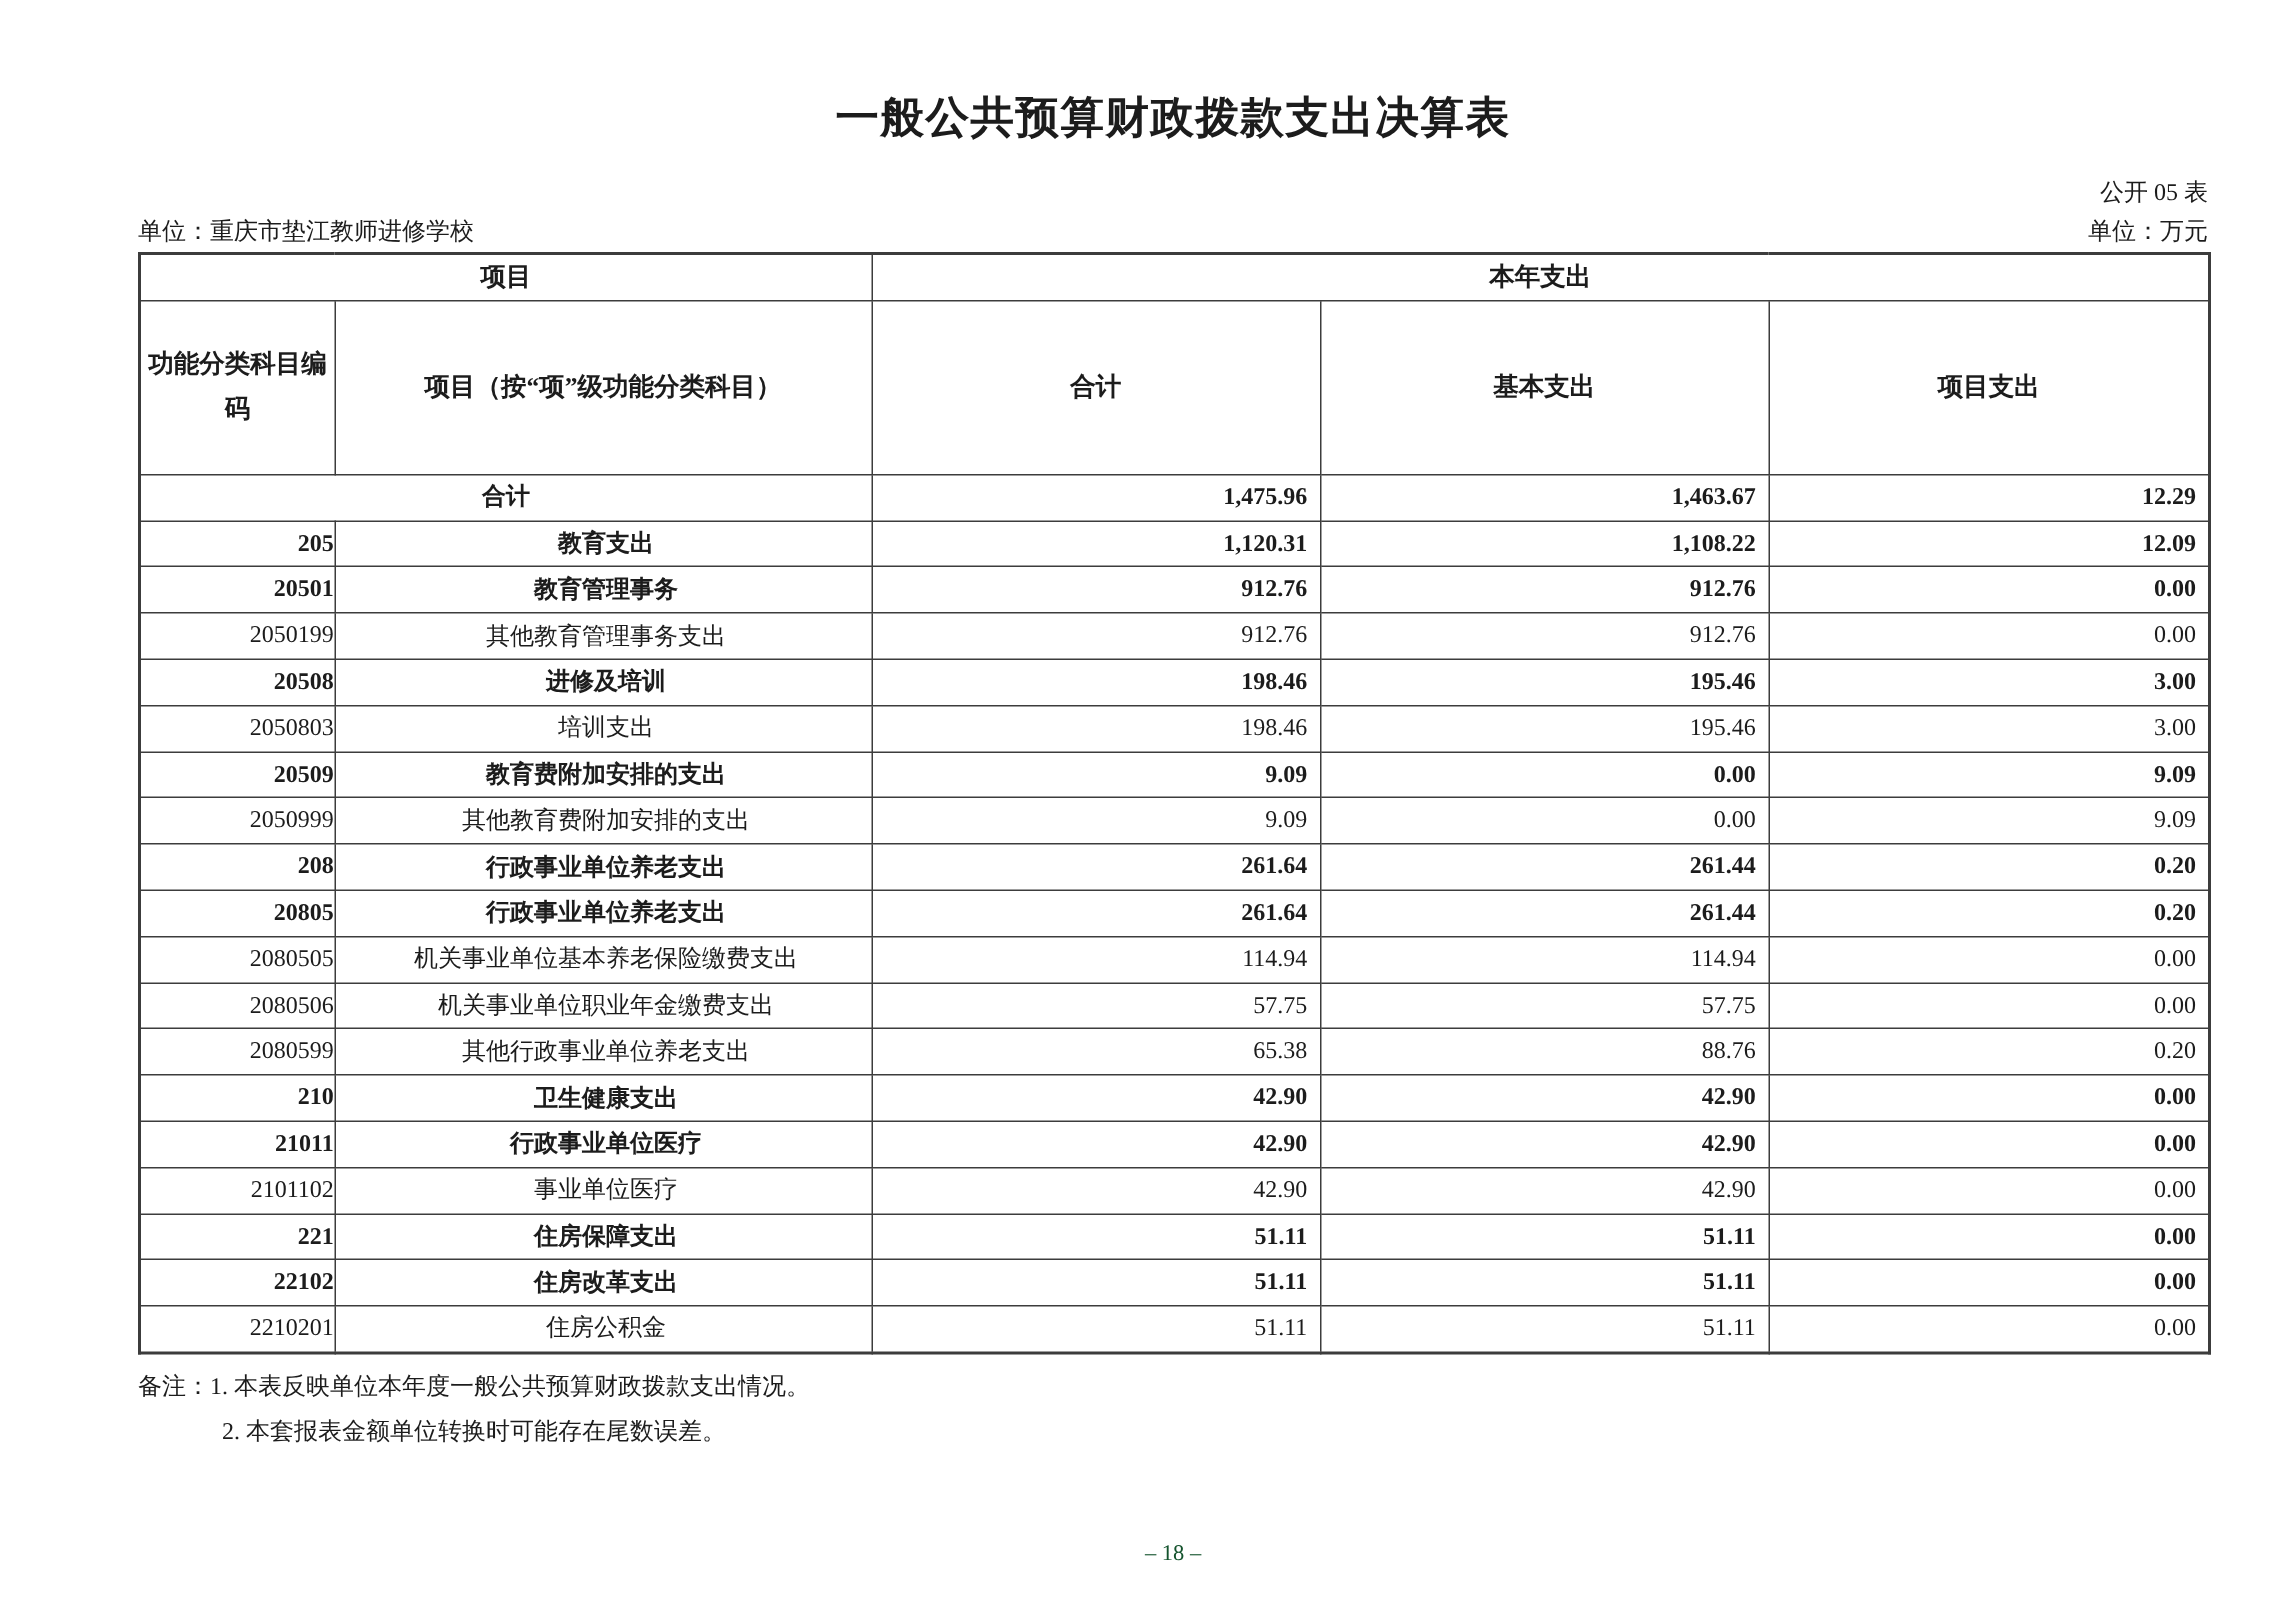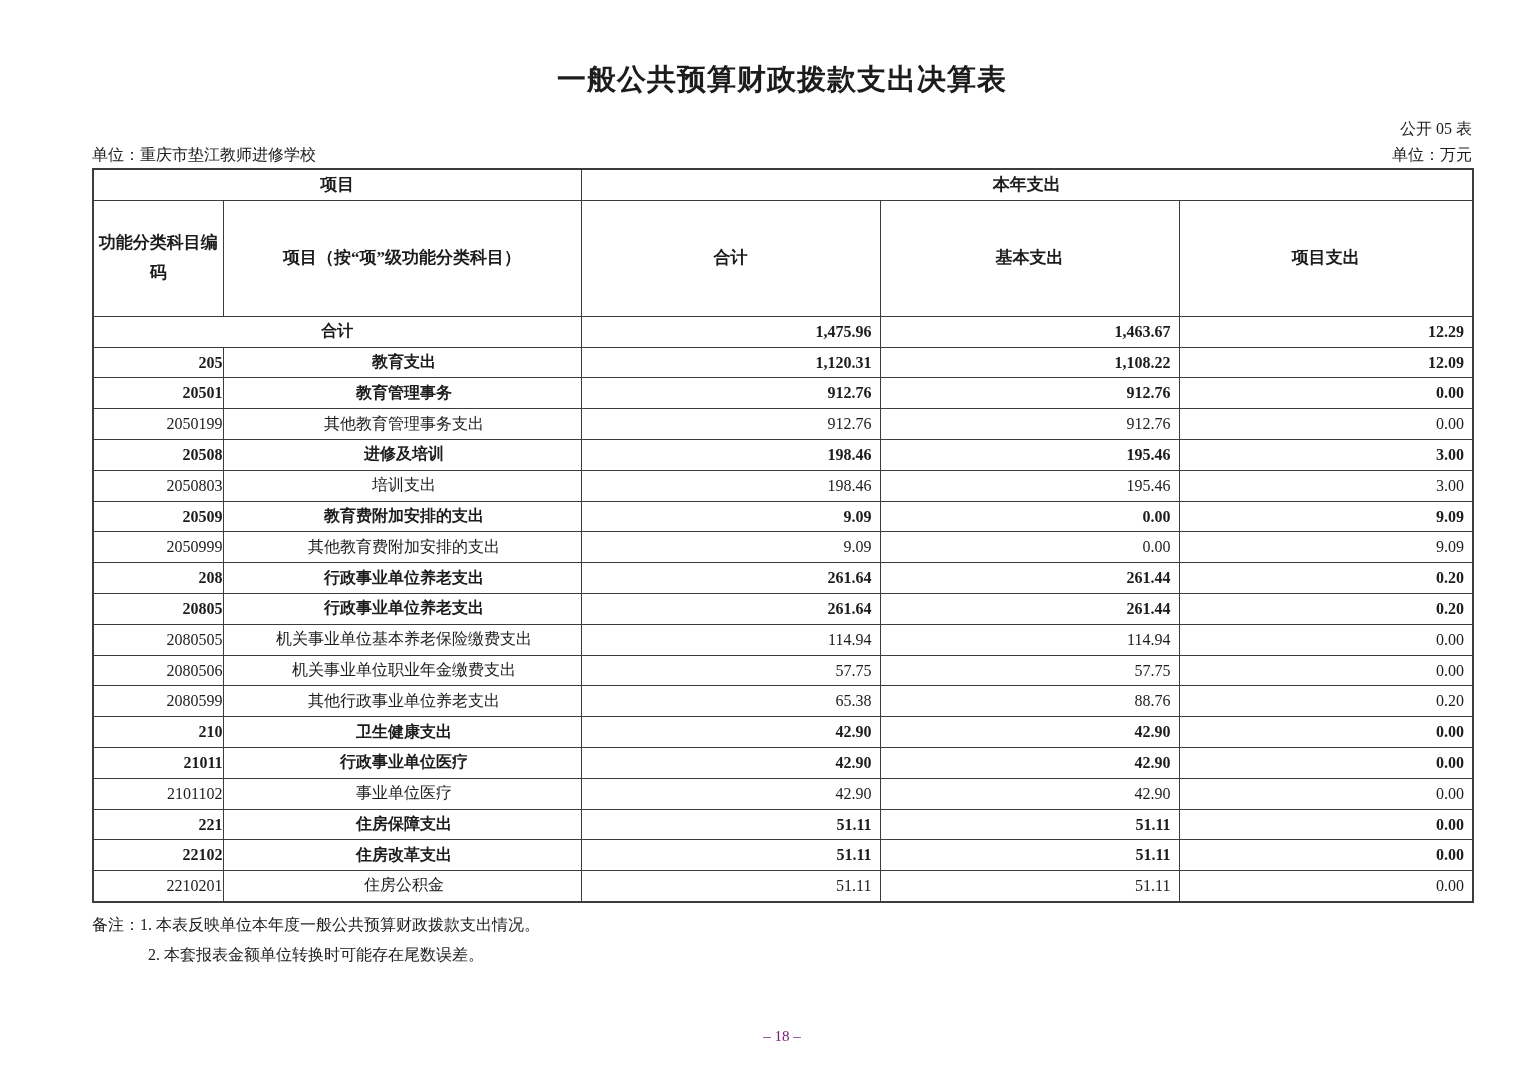--- a/index.html
+++ b/index.html
@@ -106,21 +106,21 @@
   .note-line2 {
     padding-left: 56px;
   }
   .page-number {
     position: absolute;
     left: 92px;
     width: 1380px;
     top: 1028px;
     text-align: center;
     font-size: 15px;
-    color: #701a75;
+    color: #14532d;
   }
 </style>
 </head>
 <body>
 
 <div class="page">
   <div class="content">
 
     <h1 class="doc-title">一般公共预算财政拨款支出决算表</h1>
 

